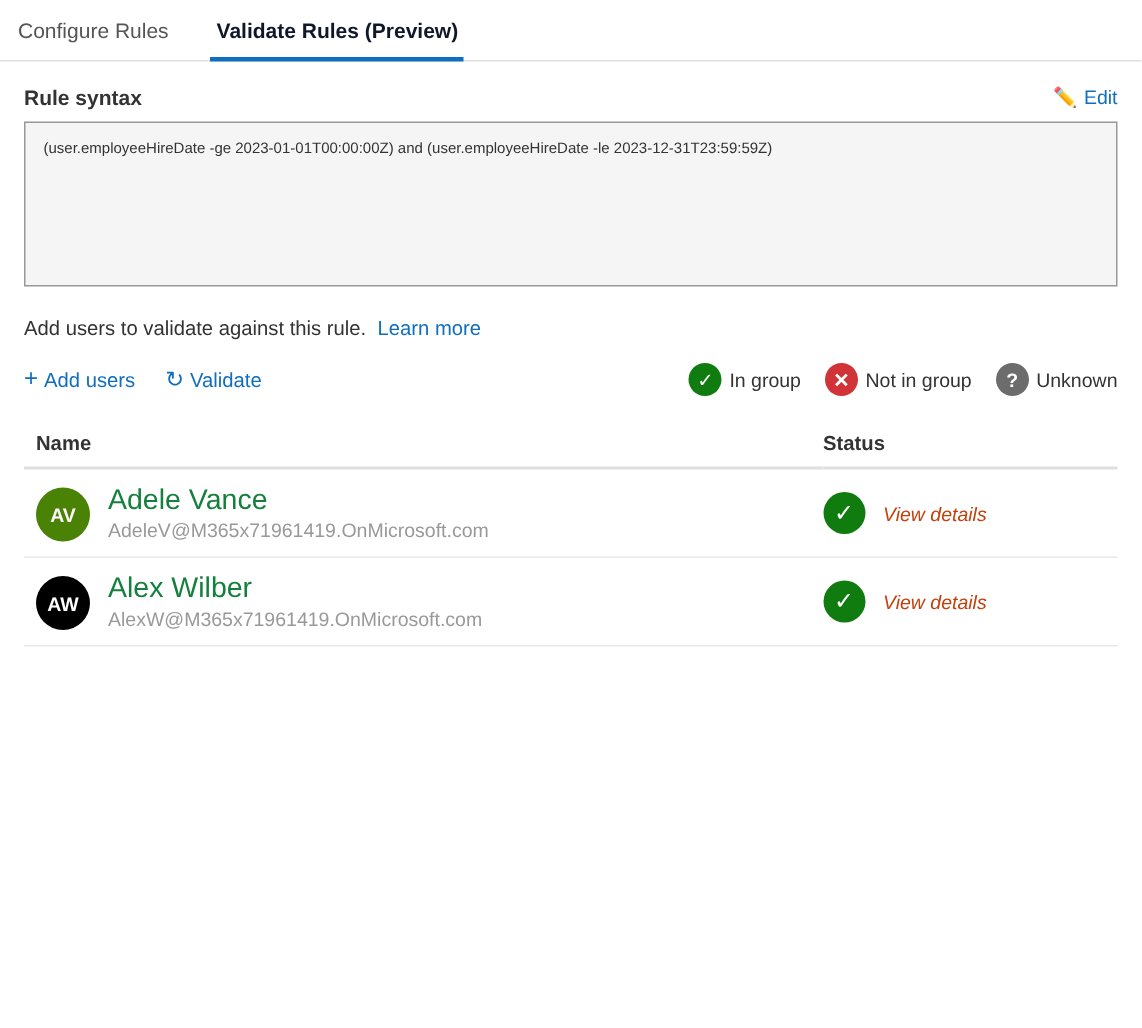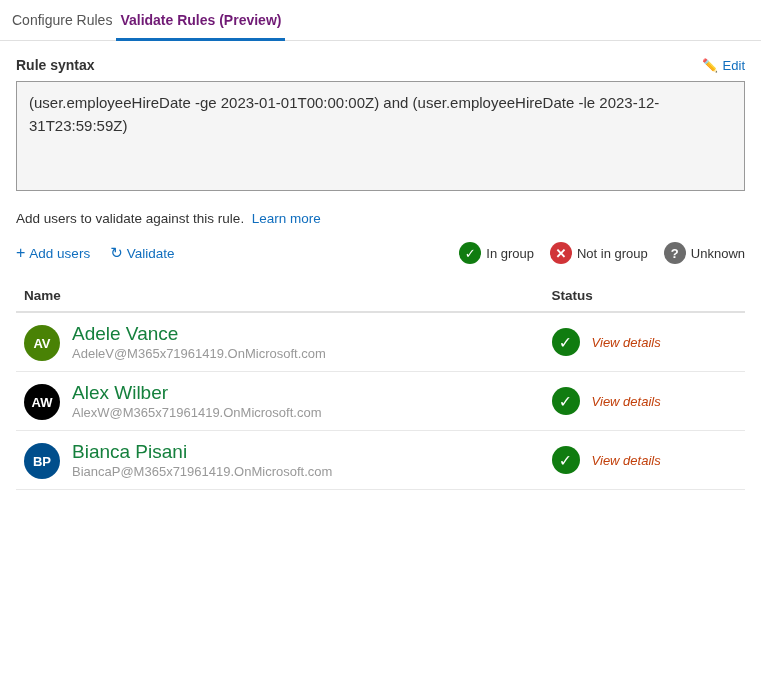--- a/index.html
+++ b/index.html
@@ -12,69 +12,70 @@
       min-height: 685px;
       padding: 0;
     }
 
     
     .tabs {
       display: flex;
       align-items: flex-end;
       border-bottom: 1px solid #e0e0e0;
       padding: 0 8px;
+      gap: 24px;
     }
     .tab {
       padding: 12px 4px 10px;
       font-size: 14px;
       cursor: pointer;
       color: #333;
       border-bottom: 3px solid transparent;
       margin-bottom: -1px;
       white-space: nowrap;
     }
     .tab.active {
-      color: #701a75;
+      color: #0f172a;
       font-weight: 600;
       border-bottom: 3px solid #106ebe;
     }
     .tab:not(.active) {
       color: #555;
     }
 
     
     .content {
       padding: 16px 16px 0 16px;
     }
 
     
     .rule-syntax-header {
       display: flex;
       justify-content: space-between;
-      align-items: flex-end;
+      align-items: flex-start;
       margin-bottom: 8px;
     }
     .rule-syntax-label {
       font-weight: 700;
       font-size: 14px;
     }
     .edit-link {
       color: #106ebe;
       cursor: pointer;
       font-size: 13px;
       display: flex;
       align-items: center;
       gap: 4px;
     }
 
     .rule-box {
       border: 1px solid #999;
       background: #f5f5f5;
       padding: 10px 12px;
-      font-size: 15px;
+      font-size: 10px;
       color: #333;
       min-height: 110px;
       margin-bottom: 20px;
       line-height: 1.5;
     }
 
     
     .info-bar {
       font-size: 13.5px;
       color: #333;
@@ -362,33 +363,16 @@
               </div>
             </div>
           </td>
           <td>
             <div class="status-cell">
               <div class="status-check-lg">✓</div>
               <a class="view-details-link">View details</a>
             </div>
           </td>
         </tr>
-        <tr>
-          <td>
-            <div class="user-cell">
-              <div class="avatar" style="background: rgb(0, 78, 140);">BP</div>
-              <div class="user-info">
-                <div class="user-name">Bianca Pisani</div>
-                <div class="user-email">BiancaP@M365x71961419.OnMicrosoft.com</div>
-              </div>
-            </div>
-          </td>
-          <td>
-            <div class="status-cell">
-              <div class="status-check-lg">✓</div>
-              <a class="view-details-link">View details</a>
-            </div>
-          </td>
-        </tr>
       </tbody>
   </table>
 
 </div>
 
 </body></html>

